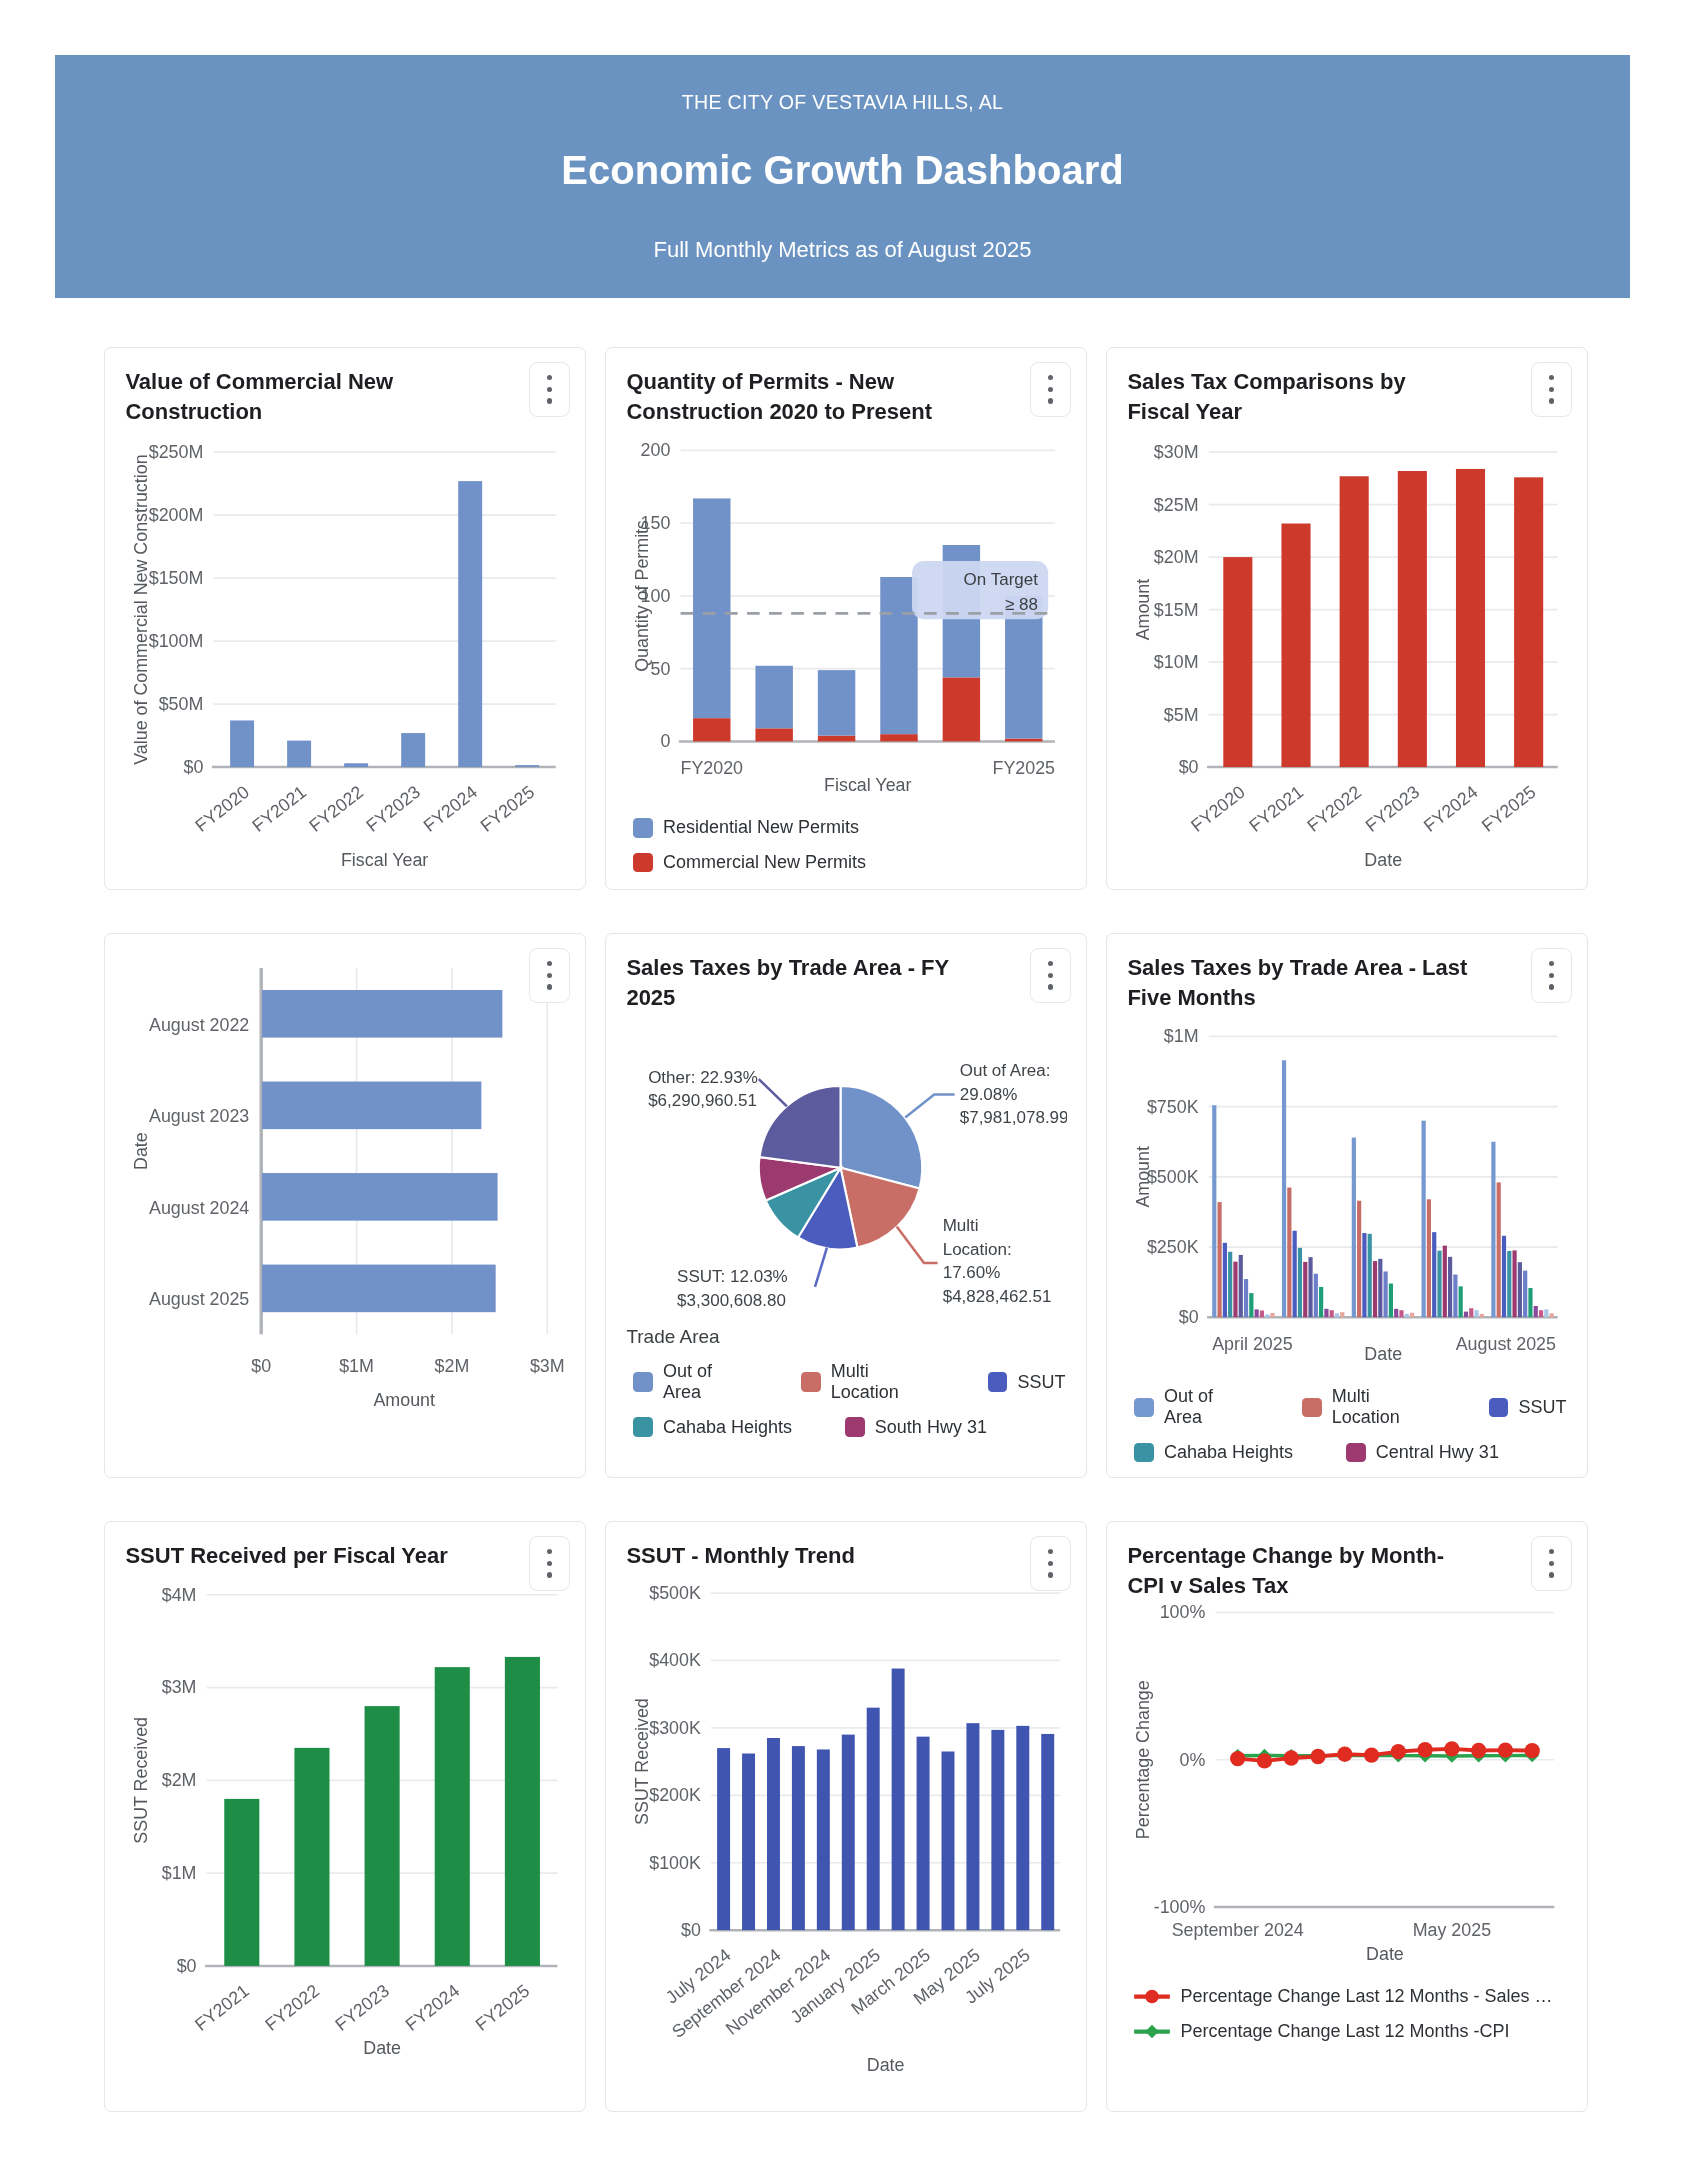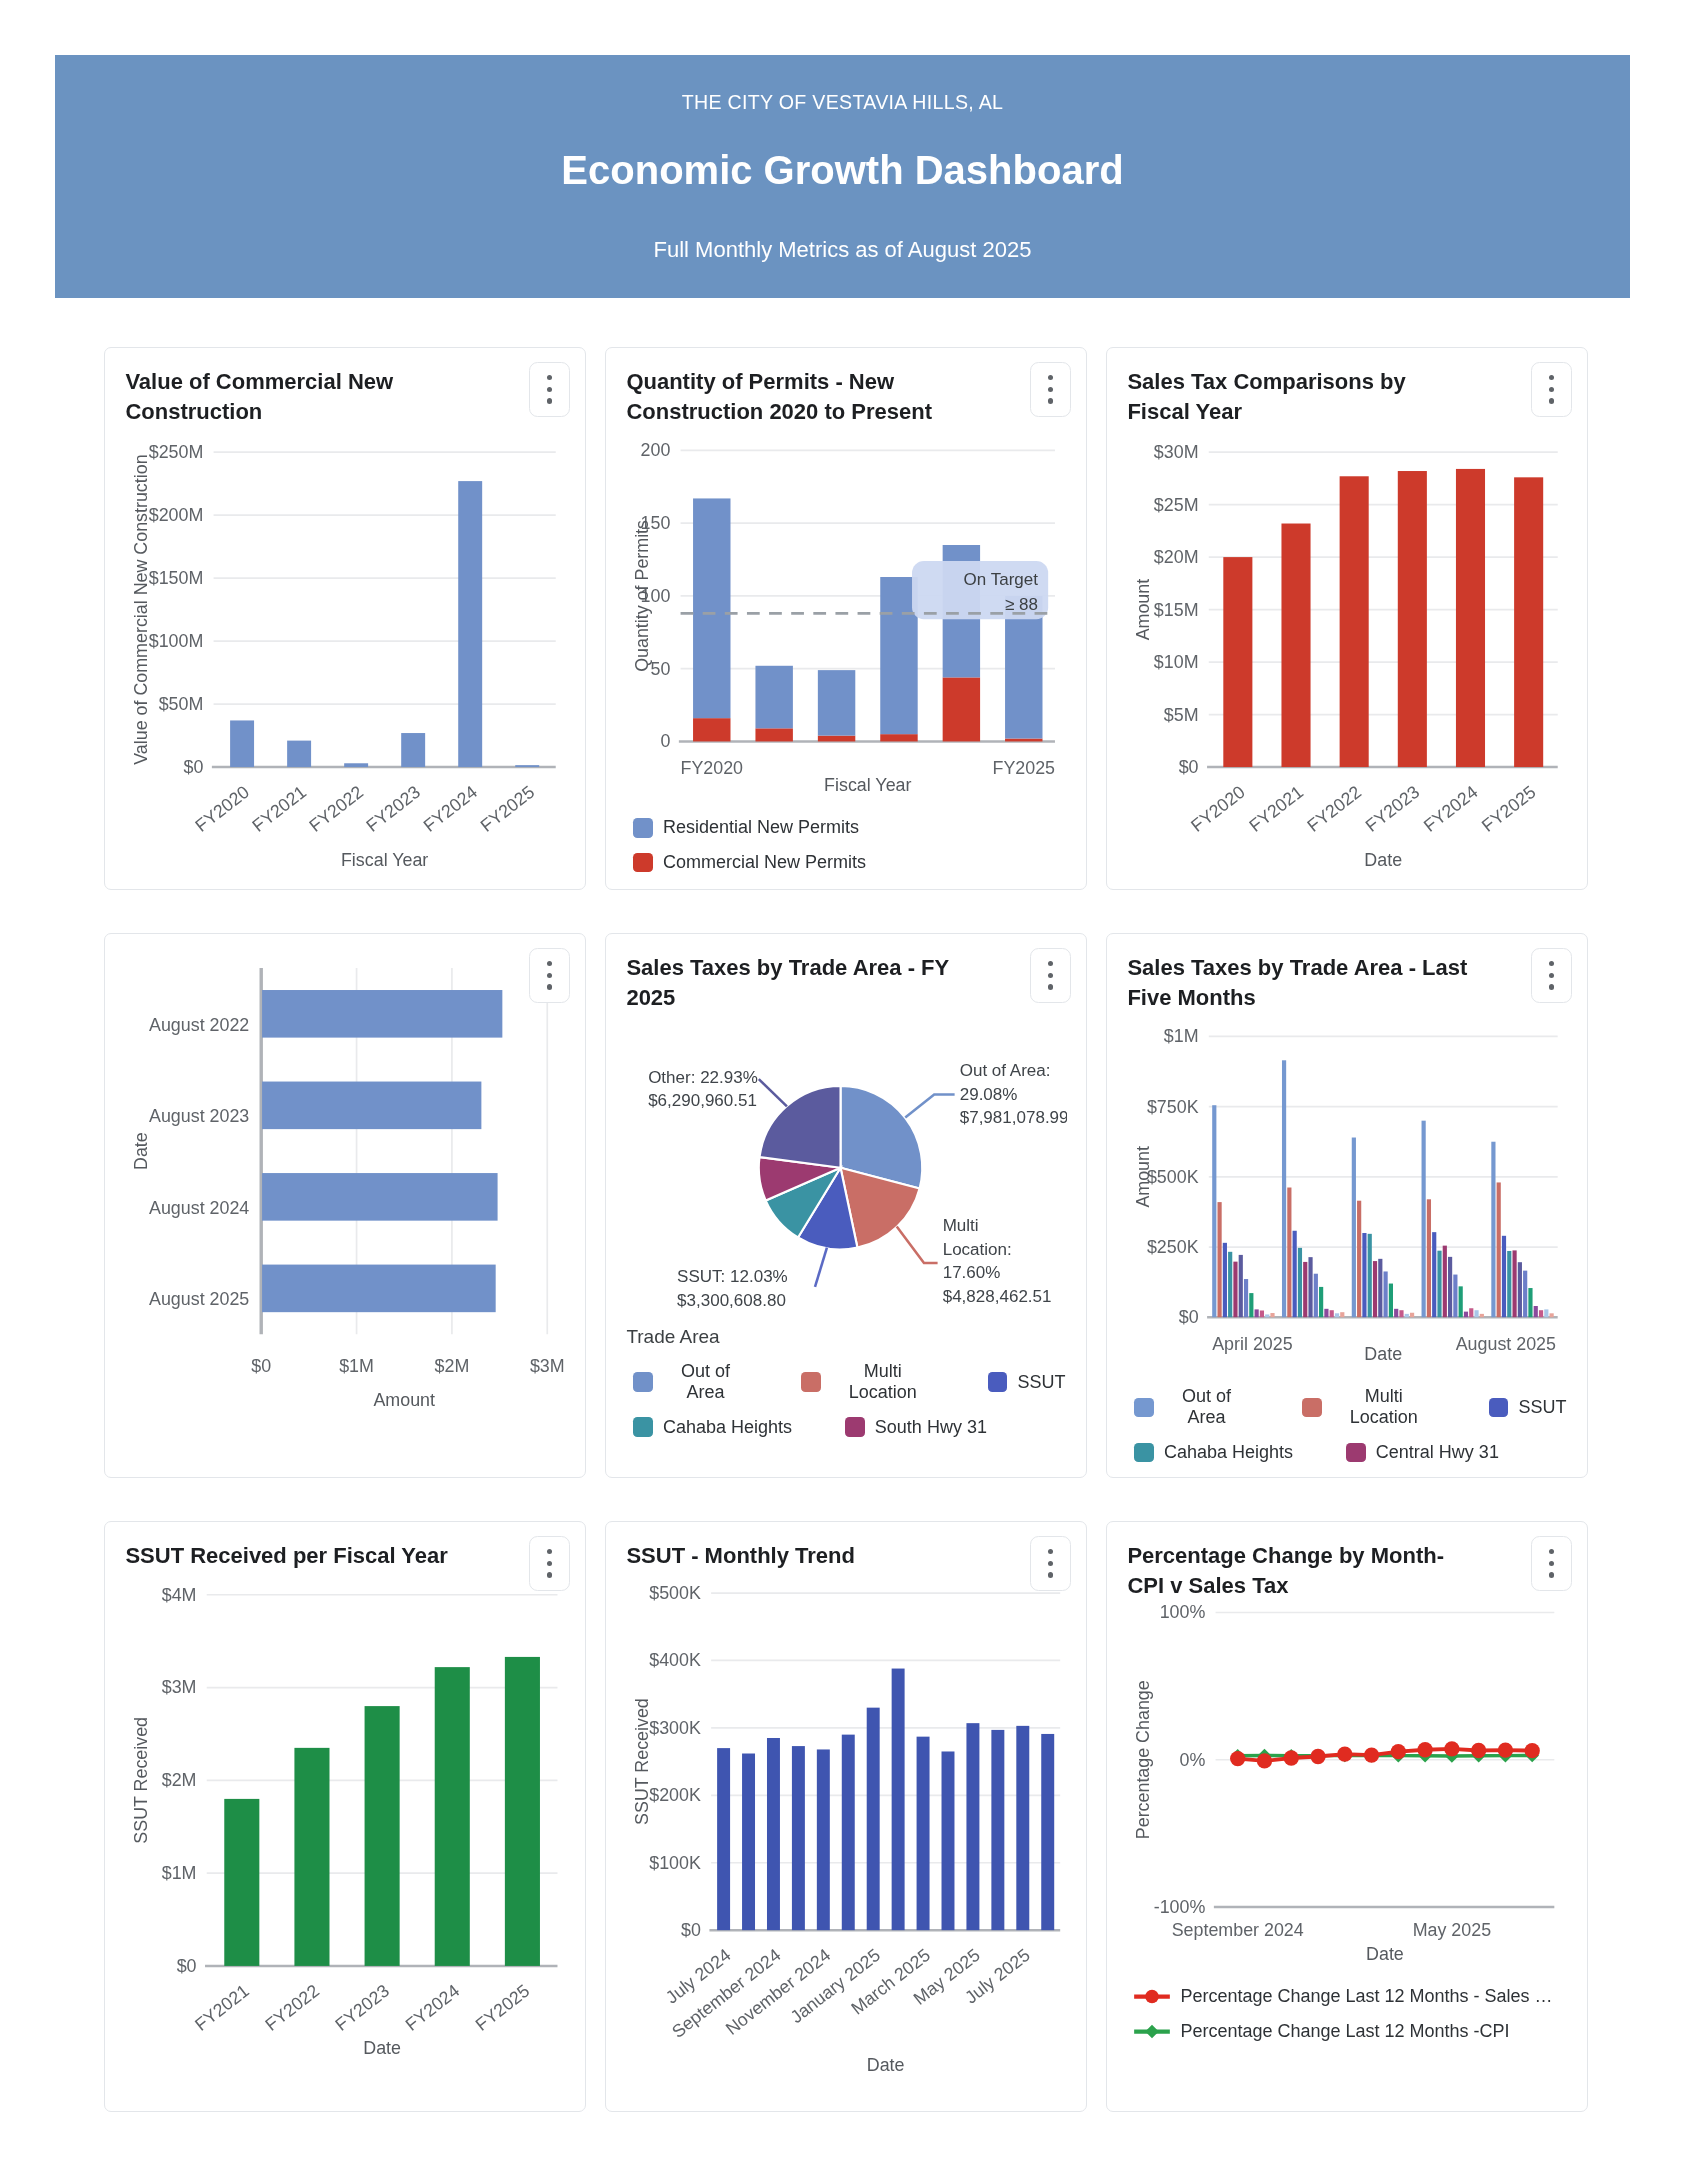--- a/index.html
+++ b/index.html
@@ -15,21 +15,21 @@
   .kebab i{width:5.1px;height:5.1px;border-radius:50%;background:#5f6368;}
   .chart{margin-top:3.4px;}
   svg text{font-family:"Liberation Sans",sans-serif;}
   .tick{font-size:21px;fill:#5f6368;}
   .atitle{font-size:21px;fill:#55595e;}
   .callout{font-size:20px;fill:#3f4449;}
   .pilltext{font-size:20px;fill:#3c4043;}
   .pie-total{font-size:31px;font-weight:700;color:#101214;text-align:center;margin-top:0px;}
   .pie-sub{font-size:19px;color:#3c4043;text-align:left;margin-top:6.8px;}
   .legend{margin-top:12px;padding-left:6.8px;}
-  .lrow{display:flex;gap:53px;margin-top:13.6px;align-items:center;text-align:center;}
+  .lrow{display:flex;gap:53px;margin-top:13.6px;align-items:center;}
   .litem{display:flex;align-items:center;gap:10.2px;font-size:18px;color:#2e3236;}
   .swatch{width:19.6px;height:19.6px;border-radius:4.3px;display:inline-block;flex:0 0 auto;}
   .pager{display:flex;align-items:center;gap:8.5px;margin-top:13.6px;padding-left:6.8px;font-size:19px;font-weight:700;color:#202124;}
   .pager .up{color:#6b6f73;font-size:20.4px;cursor:pointer;}
   .pager .down{color:#3d52c4;font-size:20.4px;cursor:pointer;}
 </style>
 </head>
 <body>
 
 <header class="hdr">

